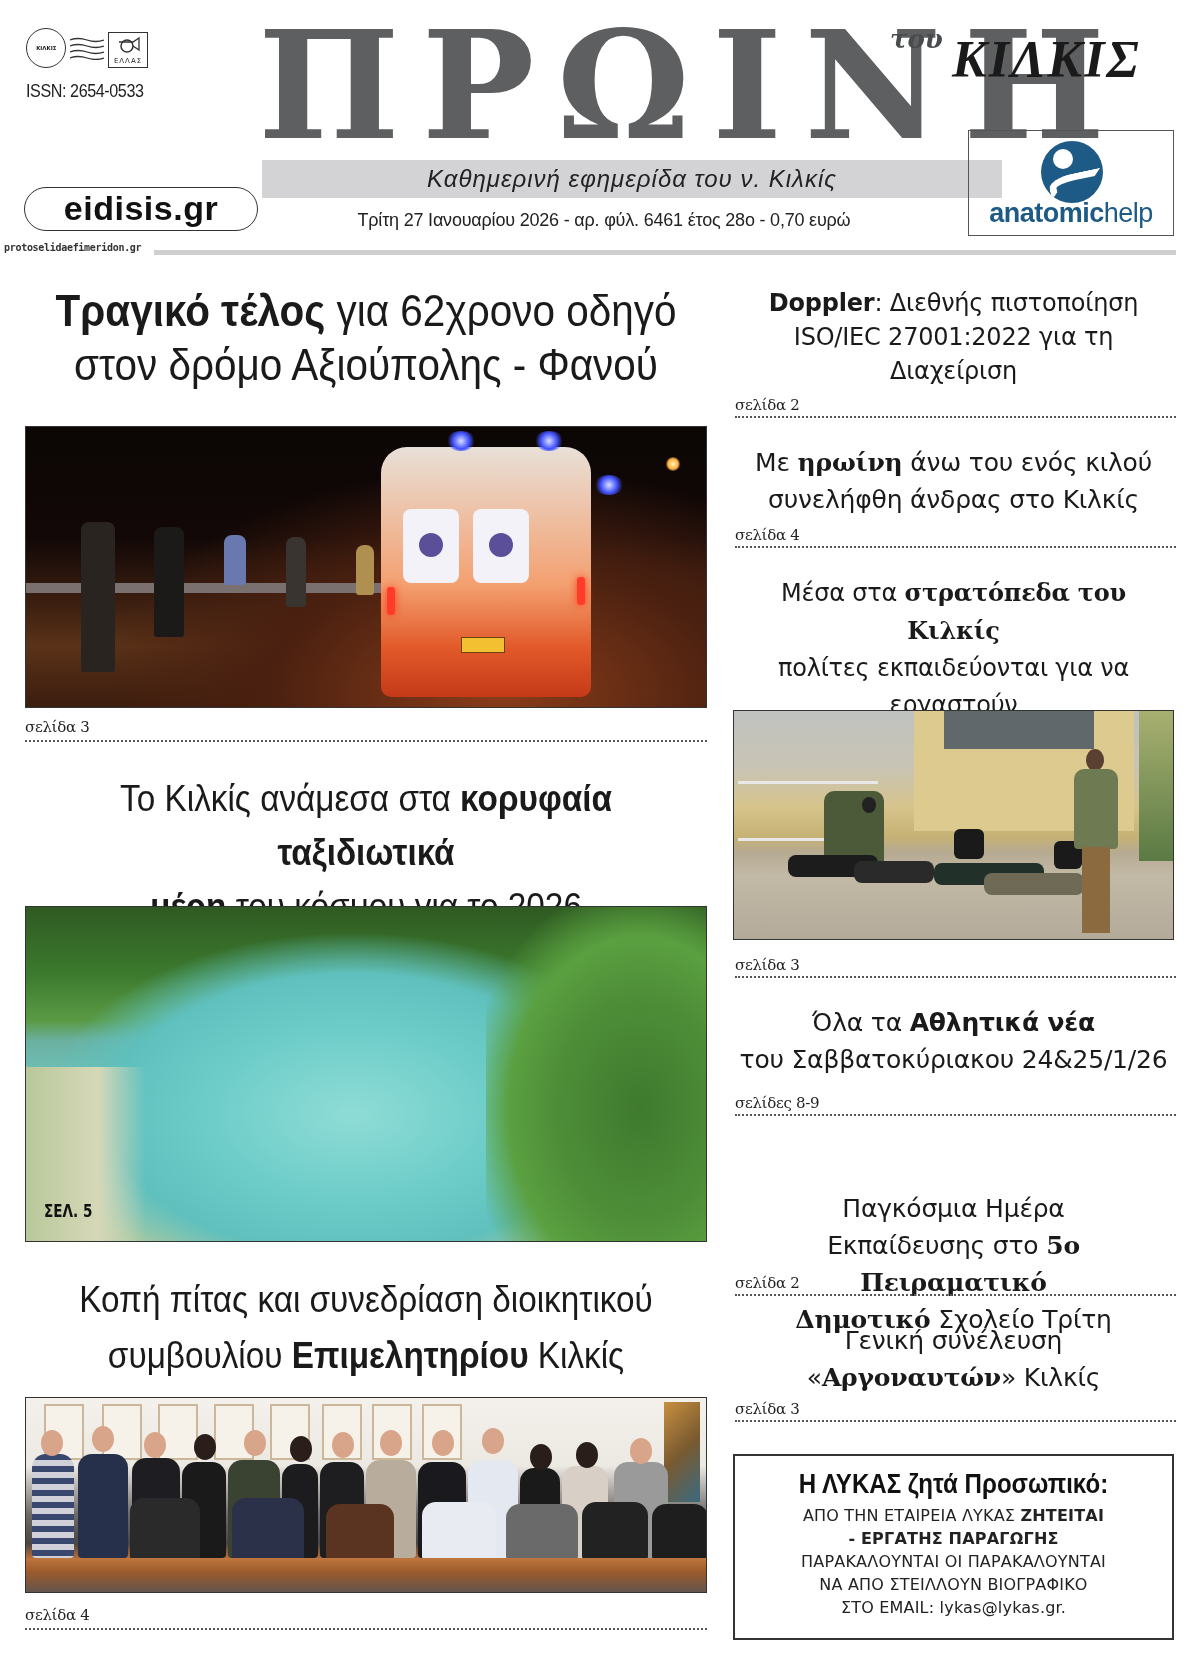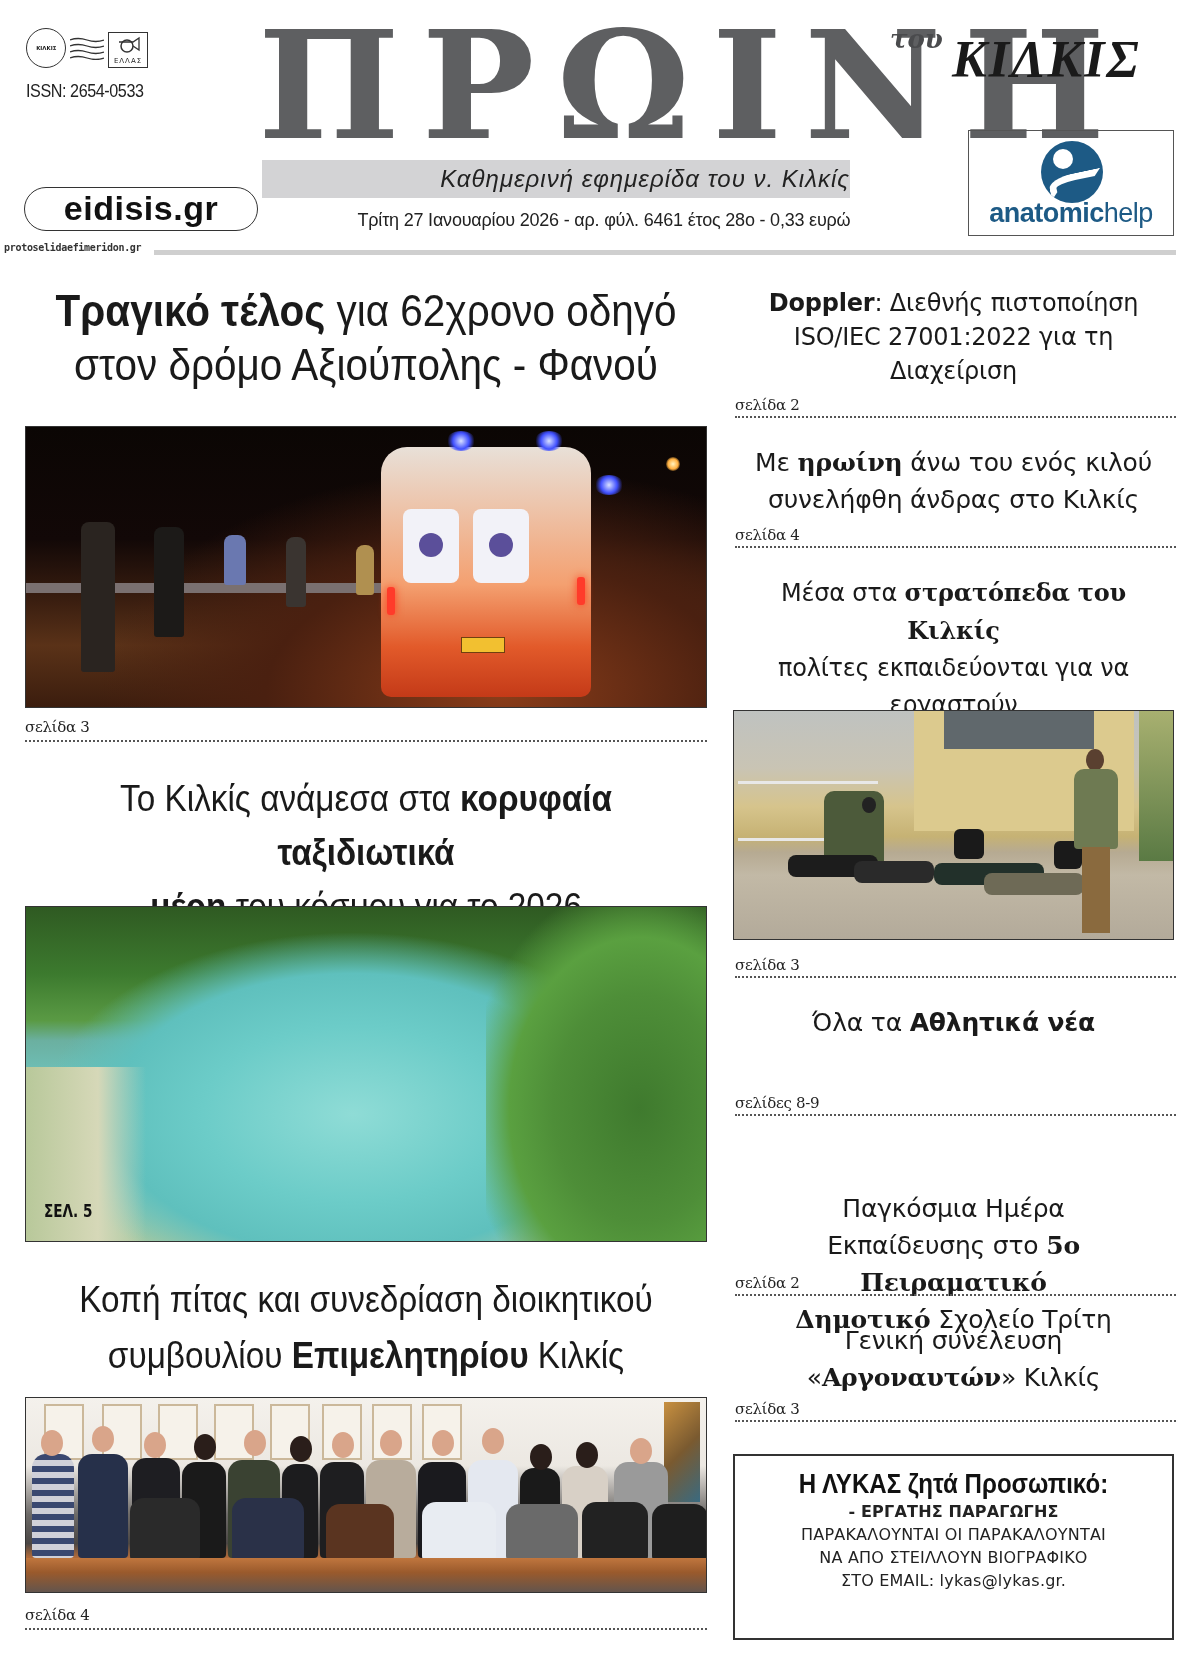--- a/index.html
+++ b/index.html
@@ -16,21 +16,21 @@
 
   .site-badge { position: absolute; left: 24px; top: 187px; width: 234px; height: 44px; border: 1.5px solid #333; border-radius: 24px; text-align: center; font-family: "Liberation Sans", sans-serif; font-weight: bold; font-size: 34px; line-height: 40px; color: #111; letter-spacing: 0.5px; }
   .source-tag { position: absolute; left: 4px; top: 242px; font-family: "DejaVu Sans Mono", monospace; font-size: 10px; font-weight: bold; color: #333; letter-spacing: -0.3px; }
 
   .title-main { position: absolute; left: 258px; top: 26px; width: 700px; height: 118px; }
   .title-main .letters { display: flex; gap: 22px; height: 118px; }
   .title-letter { font-family: "DejaVu Serif", serif; font-weight: bold; font-size: 150px; line-height: 118px; color: #5e5f61; transform: scaleX(1.0); letter-spacing: 0; }
   .title-tou { position: absolute; left: 890px; top: 24px; font-family: "DejaVu Serif", serif; font-style: italic; font-weight: bold; font-size: 26px; color: #4a4b4d; }
   .title-kilkis { position: absolute; left: 952px; top: 30px; font-family: "Liberation Serif", serif; font-style: italic; font-weight: bold; font-size: 52px; color: #1a1a1a; letter-spacing: 2px; }
 
-  .tagline-bar { position: absolute; left: 262px; top: 160px; width: 588px; height: 38px; background: #d3d3d5; text-align: right; font-family: "Liberation Sans", sans-serif; font-style: italic; font-size: 24px; line-height: 38px; color: #222; letter-spacing: 1px; }
+  .tagline-bar { position: absolute; left: 262px; top: 160px; width: 740px; height: 38px; background: #d3d3d5; text-align: center; font-family: "Liberation Sans", sans-serif; font-style: italic; font-size: 24px; line-height: 38px; color: #222; letter-spacing: 1px; }
   .issue-line { position: absolute; left: 262px; top: 210px; width: 684px; text-align: center; font-family: "Liberation Sans", sans-serif; font-size: 18px; color: #222; letter-spacing: -0.2px; }
 
   .ad-anatomic { position: absolute; left: 968px; top: 130px; width: 206px; height: 106px; border: 1.5px solid #555; }
   .ad-anatomic .logo-circle { position: absolute; left: 72px; top: 10px; width: 62px; height: 62px; border-radius: 50%; background: #1d5a85; overflow: hidden; }
   .ad-anatomic .head { position: absolute; left: 12px; top: 8px; width: 20px; height: 20px; border-radius: 50%; background: #fff; }
   .ad-anatomic .body-curve { position: absolute; left: 8px; top: 32px; width: 54px; height: 22px; border: 7px solid #fff; border-color: #fff transparent transparent #fff; border-radius: 50% 0 0 0; transform: rotate(-12deg); }
   .ad-anatomic .brand { position: absolute; left: 0; bottom: 6px; width: 100%; text-align: center; font-family: "Liberation Sans", sans-serif; font-size: 27px; color: #1d5a85; letter-spacing: -0.5px; }
   .ad-anatomic .brand b { font-weight: bold; }
 
   .masthead-rule { position: absolute; left: 154px; top: 250px; width: 1022px; height: 5px; background: #cfcfcf; }
@@ -122,21 +122,21 @@
     <span class="title-letter">Ω</span>
     <span class="title-letter">Ι</span>
     <span class="title-letter">Ν</span>
     <span class="title-letter">Η</span>
   </div>
 </div>
 <div class="title-tou">του</div>
 <div class="title-kilkis">ΚΙΛΚΙΣ</div>
 
 <div class="tagline-bar">Καθημερινή εφημερίδα του ν. Κιλκίς</div>
-<div class="issue-line">Τρίτη 27 Ιανουαρίου 2026 - αρ. φύλ. 6461  έτος 28ο - 0,33 ευρώ</div>
+<div class="issue-line">Τρίτη 27 Ιανουαρίου 2026 - αρ. φύλ. 6461  έτος 28ο - 0,70 ευρώ</div>
 
 <div class="ad-anatomic">
   <div class="logo-circle">
     <div class="head"></div>
     <div class="body-curve"></div>
   </div>
   <div class="brand"><b>anatomic</b><span>help</span></div>
 </div>
 
 <div class="masthead-rule"></div>
@@ -273,20 +273,21 @@
     <div class="jacket"></div>
     <div class="pants"></div>
   </div>
   <div style="position:absolute; right:0; top:0; width:34px; height:150px; background:linear-gradient(180deg,#a8b070,#5a7a44);"></div>
 </div>
 <div class="page-ref" style="left:735px; top:956px;">σελίδα 3</div>
 <div class="dotrule" style="left:735px; top:976px; width:441px;"></div>
 
 <div class="headline right-hl" style="left:733px; top:1004px; width:441px;">
   <span>Όλα τα </span><b style="font-family:'DejaVu Sans',sans-serif;">Αθλητικά νέα</b><br>
+  <span>του Σαββατοκύριακου 24&amp;25/1/26</span>
 </div>
 <div class="page-ref" style="left:735px; top:1094px;">σελίδες 8-9</div>
 <div class="dotrule" style="left:735px; top:1114px; width:441px;"></div>
 
 <div class="headline right-hl" style="left:733px; top:1190px; width:441px;">
   <span>Παγκόσμια Ημέρα</span><br>
   <span>Εκπαίδευσης στο </span><b>5ο Πειραματικό</b><br>
   <b>Δημοτικό</b><span> Σχολείο Τρίτη</span>
 </div>
 <div class="page-ref" style="left:735px; top:1274px;">σελίδα 2</div>
@@ -294,17 +295,18 @@
 
 <div class="headline right-hl" style="left:733px; top:1322px; width:441px;">
   <span>Γενική συνέλευση</span><br>
   <span>«</span><b>Αργοναυτών</b><span>» Κιλκίς</span>
 </div>
 <div class="page-ref" style="left:735px; top:1400px;">σελίδα 3</div>
 <div class="dotrule" style="left:735px; top:1420px; width:441px;"></div>
 
 <div class="job-ad">
   <div class="job-title">Η ΛΥΚΑΣ ζητά Προσωπικό:</div>
+  <div class="job-line" style="margin-top:4px;"><span>ΑΠΟ ΤΗΝ ΕΤΑΙΡΕΙΑ ΛΥΚΑΣ </span><b>ΖΗΤΕΙΤΑΙ</b></div>
   <div class="job-line"><b>- ΕΡΓΑΤΗΣ ΠΑΡΑΓΩΓΗΣ</b></div>
   <div class="job-line">ΠΑΡΑΚΑΛΟΥΝΤΑΙ ΟΙ ΠΑΡΑΚΑΛΟΥΝΤΑΙ</div>
   <div class="job-line">ΝΑ ΑΠΟ ΣΤΕΙΛΛΟΥΝ ΒΙΟΓΡΑΦΙΚΟ</div>
   <div class="job-line">ΣΤΟ EMAIL: lykas@lykas.gr.</div>
 </div>
 
 </body></html>

